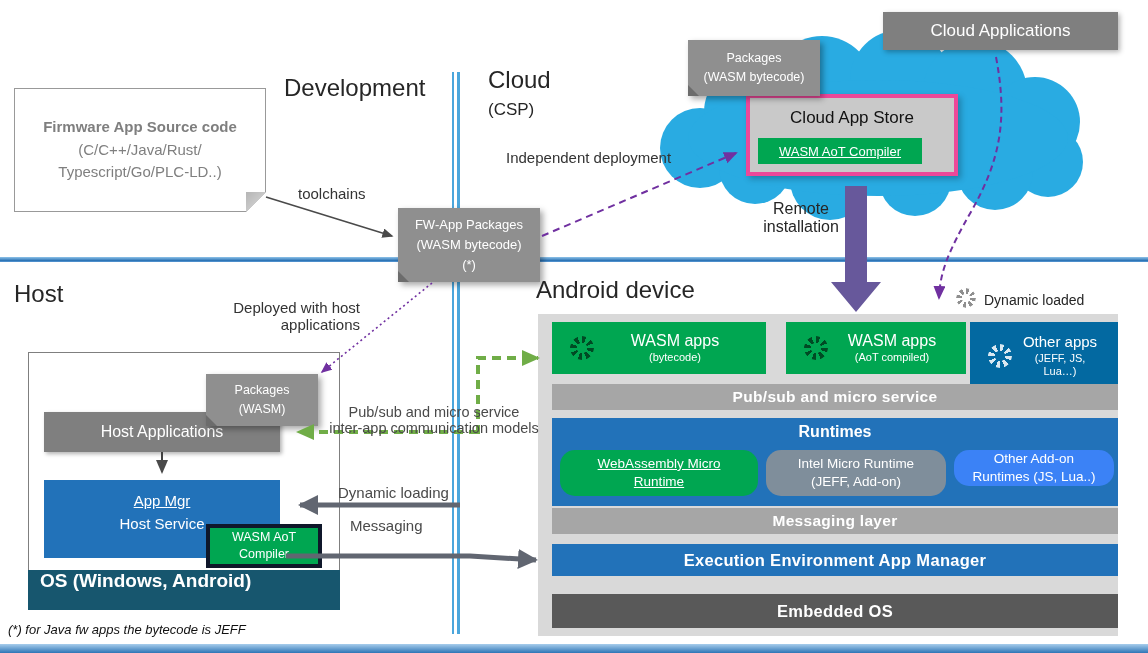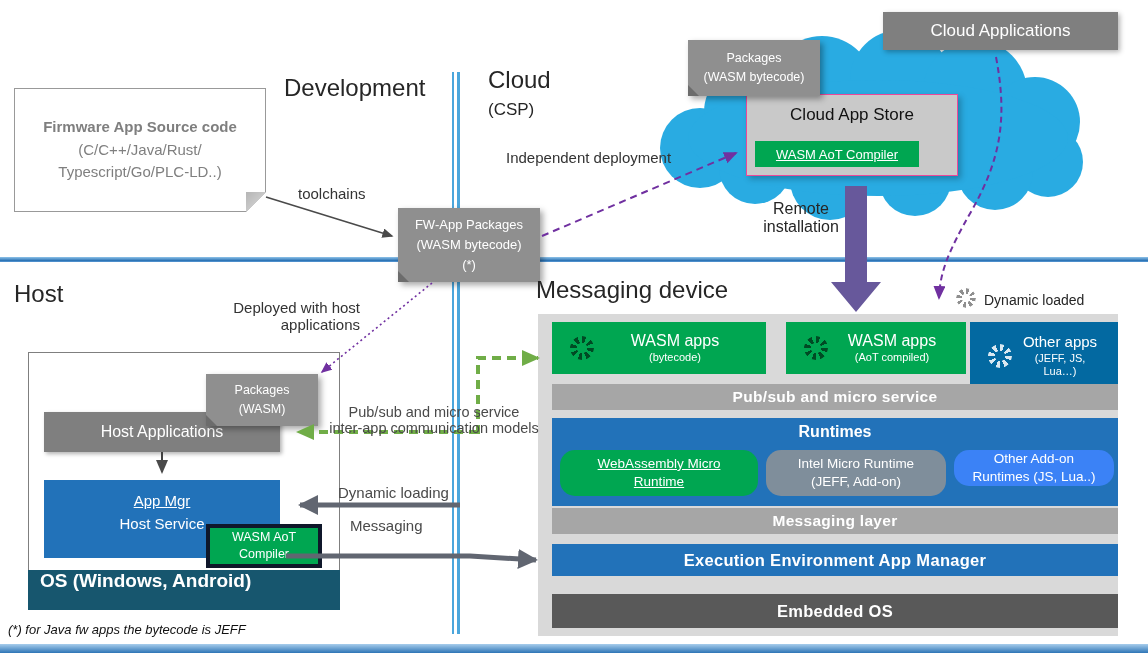--- a/index.html
+++ b/index.html
@@ -28,21 +28,21 @@
     text-align:center;box-shadow:3px 3px 6px rgba(0,0,0,.35);z-index:4;}
   .badge::after{content:"";position:absolute;left:0;bottom:0;width:0;height:0;
     border-bottom:11px solid #6C6C6C;border-right:11px solid transparent;}
   #badge-fw{left:398px;top:208px;width:142px;height:74px;font-size:13px;line-height:1.55;}
   #badge-cloud-pkg{left:688px;top:40px;width:132px;height:56px;font-size:12.5px;line-height:1.5;}
   #badge-host-pkg{left:206px;top:374px;width:112px;height:52px;font-size:12.5px;line-height:1.5;}
 
   #cloud-apps{position:absolute;left:883px;top:12px;width:235px;height:38px;background:#7F7F7F;color:#fff;
     font-size:17px;display:flex;align-items:center;justify-content:center;z-index:4;box-shadow:2px 2px 5px rgba(0,0,0,.3);}
 
-  #store{position:absolute;left:746px;top:94px;width:212px;height:82px;background:#C9C9C9;border:1px solid #ec4899;
+  #store{position:absolute;left:746px;top:94px;width:212px;height:82px;background:#C9C9C9;border:4px solid #ec4899;
     z-index:3;box-shadow:3px 3px 6px rgba(0,0,0,.25);box-sizing:border-box;}
   #store-title{margin-top:10px;text-align:center;font-size:17px;color:#111;}
   #store-aot{position:absolute;left:8px;bottom:8px;width:164px;height:26px;background:#00A651;color:#fff;
     font-size:13px;display:flex;align-items:center;justify-content:center;text-decoration:underline;}
 
   #lbl-toolchains{left:298px;top:185px;font-size:15px;}
   #lbl-indep{left:506px;top:149px;font-size:15px;}
   #lbl-remote{left:746px;top:200px;width:110px;font-size:16px;text-align:center;color:#262626;}
   #lbl-deployed{left:212px;top:299px;width:148px;font-size:15px;text-align:right;}
   #lbl-pubsub{left:318px;top:404px;width:232px;font-size:14.5px;text-align:center;color:#4a4a4a;}
@@ -131,21 +131,21 @@
         <circle cx="830" cy="180" r="40"></circle>
       <circle cx="755" cy="168" r="36"></circle>
         <ellipse cx="878" cy="138" rx="190" ry="58"></ellipse>
     </g>
   </svg>
 
   <div class="lbl sec" id="lbl-development">Development</div>
   <div class="lbl sec" id="lbl-cloud">Cloud</div>
   <div class="lbl" id="lbl-cloud-sub">(CSP)</div>
   <div class="lbl sec" id="lbl-host">Host</div>
-  <div class="lbl sec" id="lbl-embedded">Messaging device</div>
+  <div class="lbl sec" id="lbl-embedded">Android device</div>
 
   <div id="fw-box">
     <div class="t">Firmware App Source code</div>
     <div class="preline">(C/C++/Java/Rust/
 Typescript/Go/PLC-LD..)</div>
     <div class="fold"></div>
   </div>
   <div class="lbl" id="lbl-toolchains">toolchains</div>
   <div class="badge" id="badge-fw">
     <span class="preline">FW-App Packages

